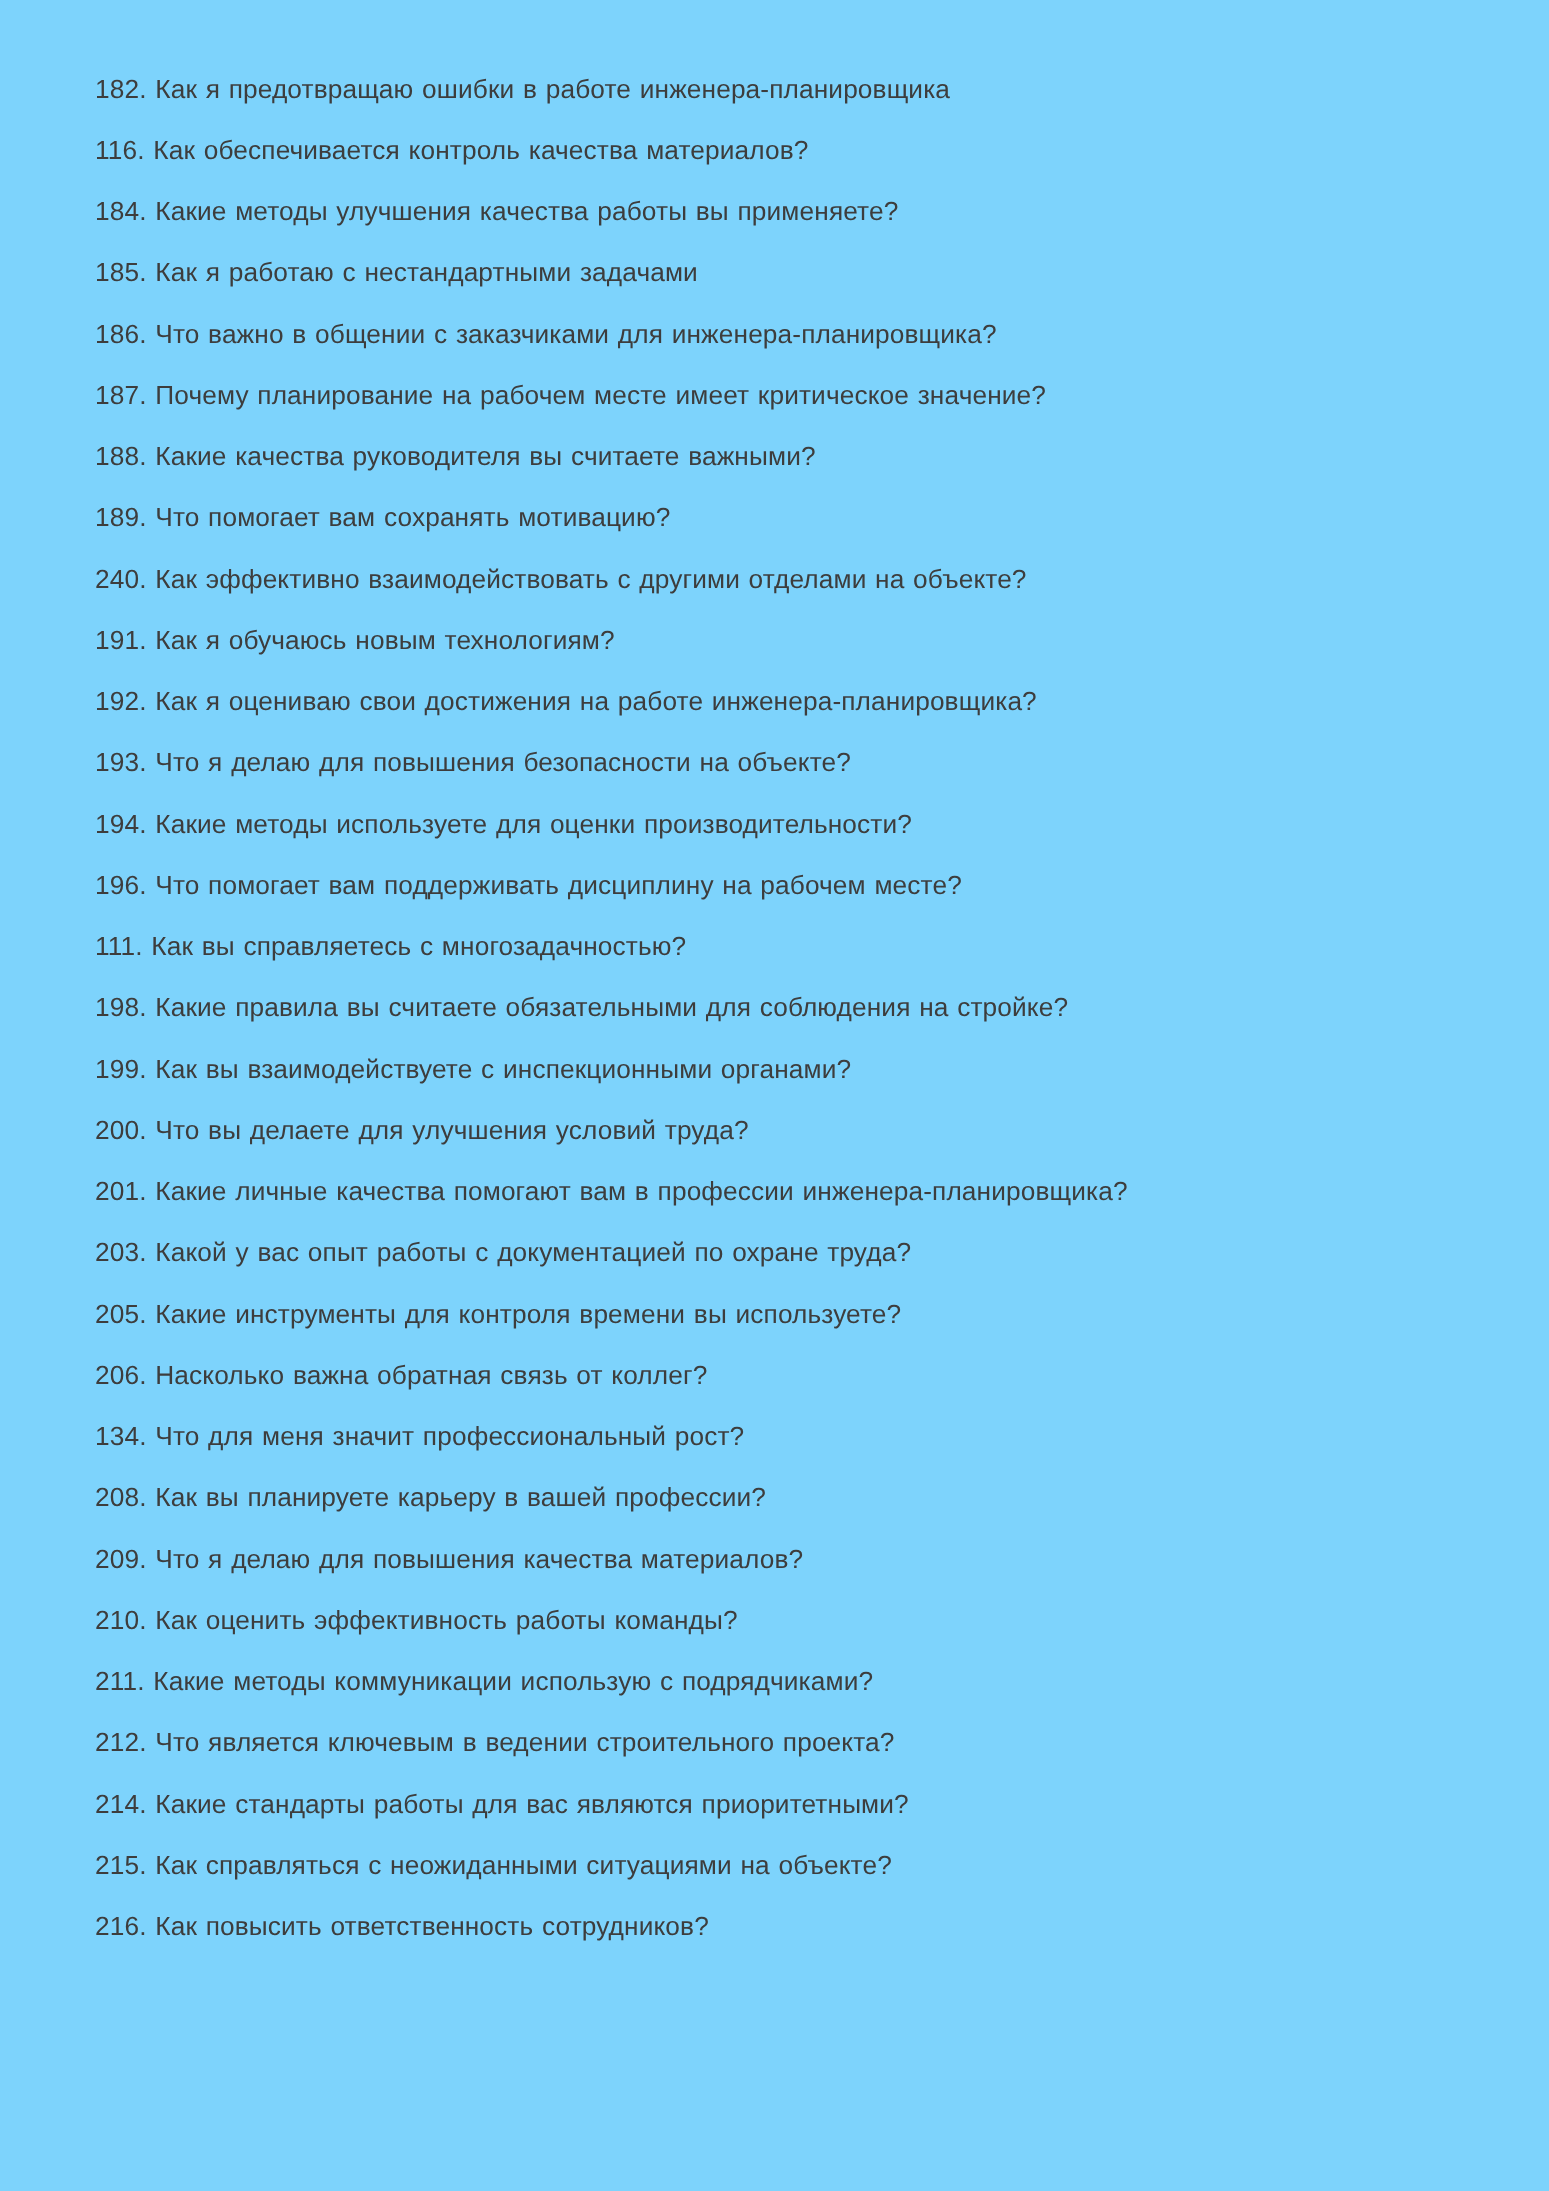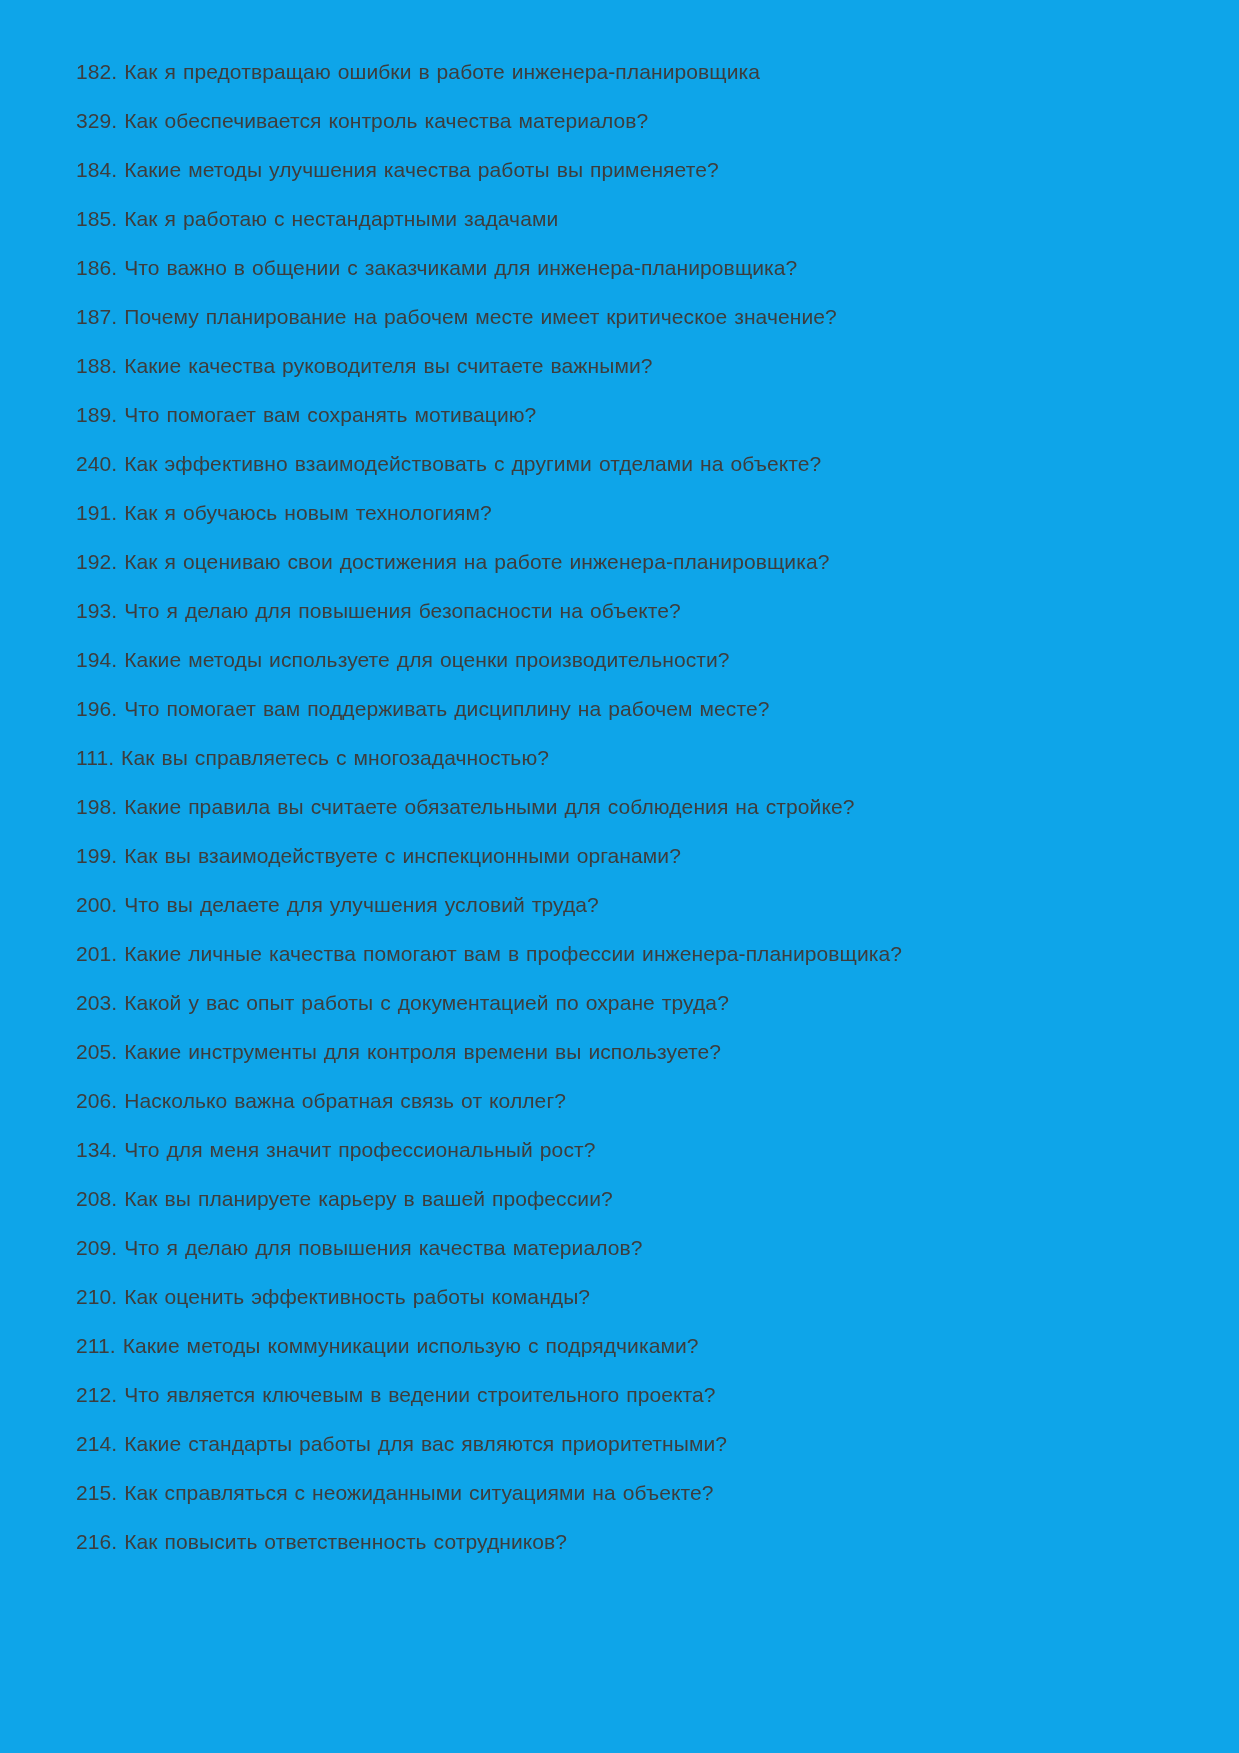--- a/index.html
+++ b/index.html
@@ -10,21 +10,21 @@
   body {
     width: 1239px;
     height: 1753px;
     overflow: hidden;
     font-family: "Liberation Sans", "DejaVu Sans", sans-serif;
   }
   .page {
     box-sizing: border-box;
     width: 1239px;
     height: 1753px;
-    background: #0ea5e9;
+    background: #7dd3fc;
     padding: 47px 70px 0 76px;
   }
   .question-list {
     color: #3d3d3d;
   }
   .question-list p.item {
     margin: 0;
     padding: 0;
     font-size: 21px;
     line-height: 49px;
@@ -33,21 +33,21 @@
     letter-spacing: 0.1px;
     word-spacing: 1px;
   }
 </style>
 </head>
 <body>
 
 <div class="page">
   <div class="question-list">
       <p class="item">182. Как я предотвращаю ошибки в работе инженера-планировщика</p>
-      <p class="item">329. Как обеспечивается контроль качества материалов?</p>
+      <p class="item">116. Как обеспечивается контроль качества материалов?</p>
       <p class="item">184. Какие методы улучшения качества работы вы применяете?</p>
       <p class="item">185. Как я работаю с нестандартными задачами</p>
       <p class="item">186. Что важно в общении с заказчиками для инженера-планировщика?</p>
       <p class="item">187. Почему планирование на рабочем месте имеет критическое значение?</p>
       <p class="item">188. Какие качества руководителя вы считаете важными?</p>
       <p class="item">189. Что помогает вам сохранять мотивацию?</p>
       <p class="item">240. Как эффективно взаимодействовать с другими отделами на объекте?</p>
       <p class="item">191. Как я обучаюсь новым технологиям?</p>
       <p class="item">192. Как я оцениваю свои достижения на работе инженера-планировщика?</p>
       <p class="item">193. Что я делаю для повышения безопасности на объекте?</p>

